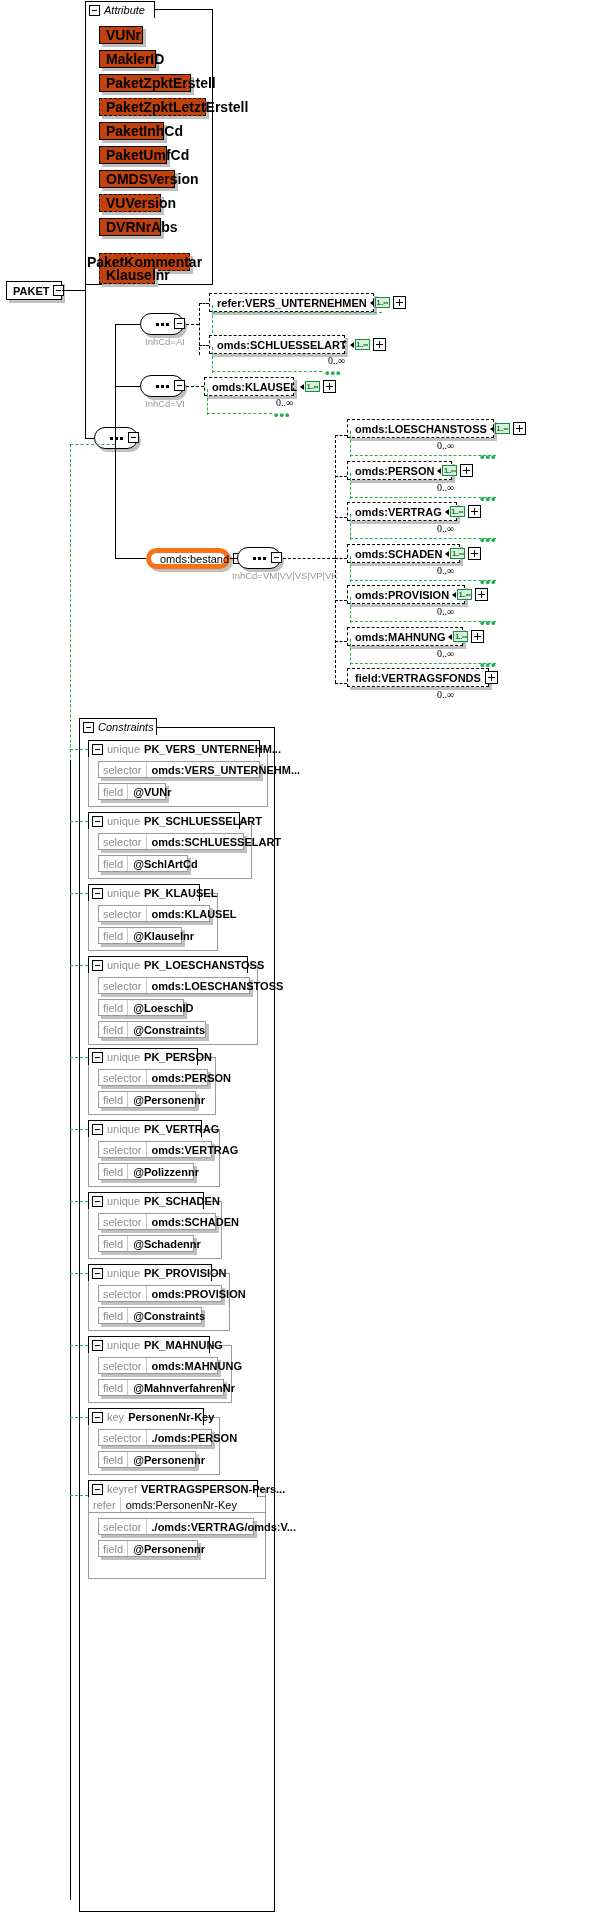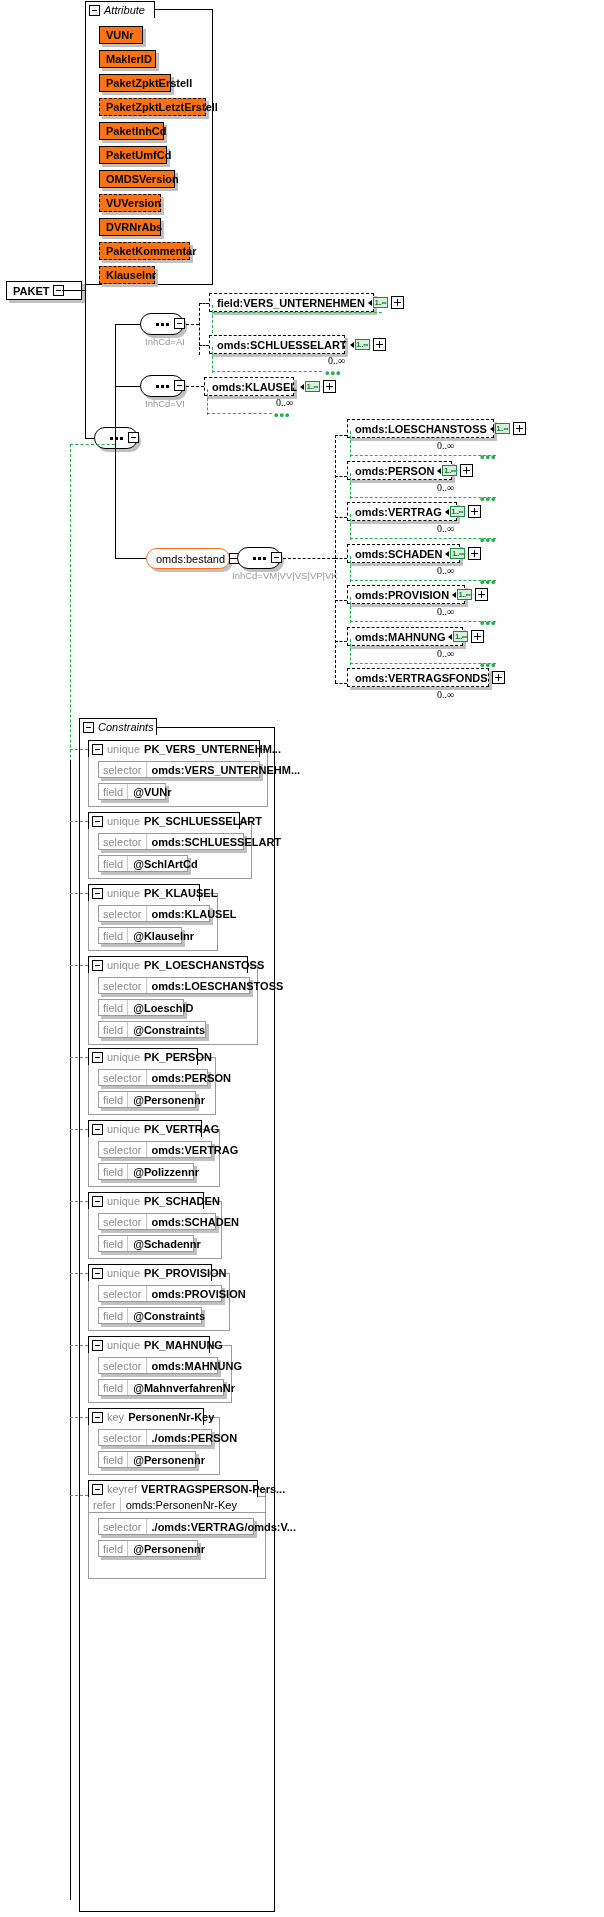--- a/index.html
+++ b/index.html
@@ -29,25 +29,25 @@
   .line-v { position: absolute; width: 0; border-left: 1px solid #000; }
   .dash-h { position: absolute; height: 0; border-top: 1px dashed #000; }
   .dash-v { position: absolute; width: 0; border-left: 1px dashed #000; }
   .green-h { position: absolute; height: 0; border-top: 1px dashed #22b14c; }
   .green-v { position: absolute; width: 0; border-left: 1px dashed #22b14c; }
 
   
   .nodebox {
     position: absolute;
     box-sizing: border-box;
-    background: #f97316;
+    background: #c2410c;
     border: 1px solid #000;
     box-shadow: 3px 3px 0 0 #c0c0c0;
     font-weight: bold;
-    font-size: 11px;
+    font-size: 14px;
     line-height: 1;
     display: flex;
     align-items: center;
     white-space: nowrap;
     padding: 0 6px;
     height: 18px;
   }
   .nodebox.optional { border-style: dashed; }
 
   
@@ -172,21 +172,21 @@
   }
   .seqshape .dots i {
     width: 3px; height: 3px; background: #000; display: block; border-radius: 0;
   }
 
   .namedgroup {
     position: absolute;
     box-sizing: border-box;
     height: 21px;
     background: #fff;
-    border: 1px solid #f97316;
+    border: 5px solid #f97316;
     border-radius: 11px;
     box-shadow: 3px 3px 0 0 #c0c0c0;
     display: flex;
     align-items: center;
     padding: 0 4px 0 9px;
     font-size: 11px;
     white-space: nowrap;
   }
 
   .inhcd {
@@ -272,49 +272,49 @@
     <span class="minusbtn"></span>
     <span class="lbl">Attribute</span>
   </div>
 
   <div class="nodebox" style="left:99px; top:26px; width:44px;">
     <span>VUNr</span>
   </div>
   <div class="nodebox" style="left:99px; top:50px; width:57px;">
     <span>MaklerID</span>
   </div>
-  <div class="nodebox" style="left:99px; top:74px; width:72px;">
+  <div class="nodebox" style="left:99px; top:74px; width:92px;">
     <span>PaketZpktErstell</span>
   </div>
   <div class="nodebox optional" style="left:99px; top:98px; width:107px;">
     <span>PaketZpktLetztErstell</span>
   </div>
   <div class="nodebox" style="left:99px; top:122px; width:65px;">
     <span>PaketInhCd</span>
   </div>
   <div class="nodebox" style="left:99px; top:146px; width:68px;">
     <span>PaketUmfCd</span>
   </div>
   <div class="nodebox" style="left:99px; top:170px; width:76px;">
     <span>OMDSVersion</span>
   </div>
   <div class="nodebox optional" style="left:99px; top:194px; width:62px;">
     <span>VUVersion</span>
   </div>
   <div class="nodebox" style="left:99px; top:218px; width:62px;">
     <span>DVRNrAbs</span>
   </div>
-  <div class="nodebox optional" style="left:99px; top:242px; width:91px;">
+  <div class="nodebox optional" style="left:99px; top:253px; width:91px;justify-content:center;">
     <span>PaketKommentar</span>
   </div>
   <div class="nodebox optional" style="left:99px; top:266px; width:56px;">
     <span>Klauselnr</span>
   </div>
 
-  <div class="rootbox" style="left:6px; top:281px; width:76px;">
+  <div class="rootbox" style="left:6px; top:281px; width:56px;">
     <span class="rname">PAKET</span>
     <span class="minusbtn"></span>
   </div>
 
   <div class="line-h" style="left:62px; top:290px; width:23px;"></div>
   <div class="line-v" style="left:85px; top:152px; height:139px;"></div>
   <div class="line-v" style="left:85px; top:290px; height:148px;"></div>
   <div class="line-h" style="left:85px; top:438px; width:9px;"></div>
 
   <div class="seqshape" style="position:absolute; left:94px; top:427px;">
@@ -340,21 +340,21 @@
   </div>
   <div class="minusbtn" style="position:absolute; left:174px; top:318px;"></div>
   <div class="inhcd" style="left:145px; top:336px;">InhCd=AI</div>
 
   <div class="dash-h" style="left:186px; top:324px; width:13px;"></div>
   <div class="dash-v" style="left:199px; top:303px; height:52px;"></div>
   <div class="dash-h" style="left:199px; top:303px; width:10px;"></div>
   <div class="dash-h" style="left:199px; top:345px; width:10px;"></div>
 
   <div class="elembox" style="left:209px; top:293px; width:165px;">
-    <span class="ename">field:VERS_UNTERNEHMEN</span>
+    <span class="ename">refer:VERS_UNTERNEHMEN</span>
     <span class="arrow-left"></span>
     <span class="badge-1s">1..∞</span>
     <span class="plusbtn"></span>
   </div>
   <div class="green-h" style="left:212px; top:312px; width:170px;"></div>
   <div class="green-v" style="left:212px; top:305px; height:28px;"></div>
 
   <div class="elembox" style="left:209px; top:335px; width:136px;">
     <span class="ename">omds:SCHLUESSELART</span>
     <span class="arrow-left"></span>
@@ -478,21 +478,21 @@
     <span class="arrow-left"></span>
     <span class="badge-1s">1..∞</span>
     <span class="plusbtn"></span>
   </div>
   <div class="occurs" style="left:437px; top:648px;">0..∞</div>
   <div class="green-h" style="left:350px; top:663px; width:146px;"></div>
   <div class="green-v" style="left:350px; top:639px; height:26px;"></div>
   <div class="greendots" style="left:480px; top:658px;">•••</div>
 
   <div class="elembox" style="left:347px; top:668px; width:142px;">
-    <span class="ename">omds:VERTRAGSFONDS</span>
+    <span class="ename">field:VERTRAGSFONDS</span>
     <span class="plusbtn"></span>
   </div>
   <div class="occurs" style="left:437px; top:689px;">0..∞</div>
 
   <div class="frame" style="left:79px; top:727px; width:196px; height:1185px;"></div>
   <div class="frame-tab" style="left:79px; top:718px; width:78px;">
     <span class="minusbtn"></span>
     <span class="lbl">Constraints</span>
   </div>
 

